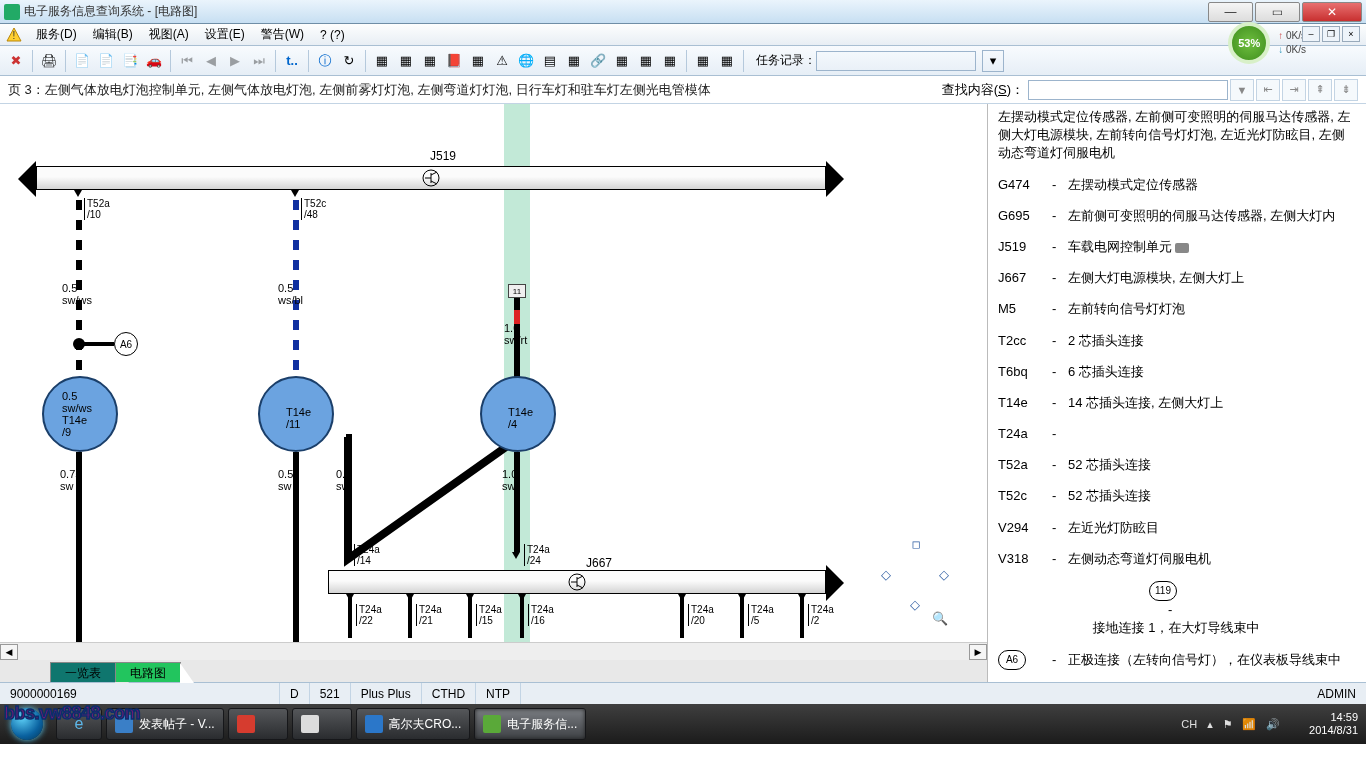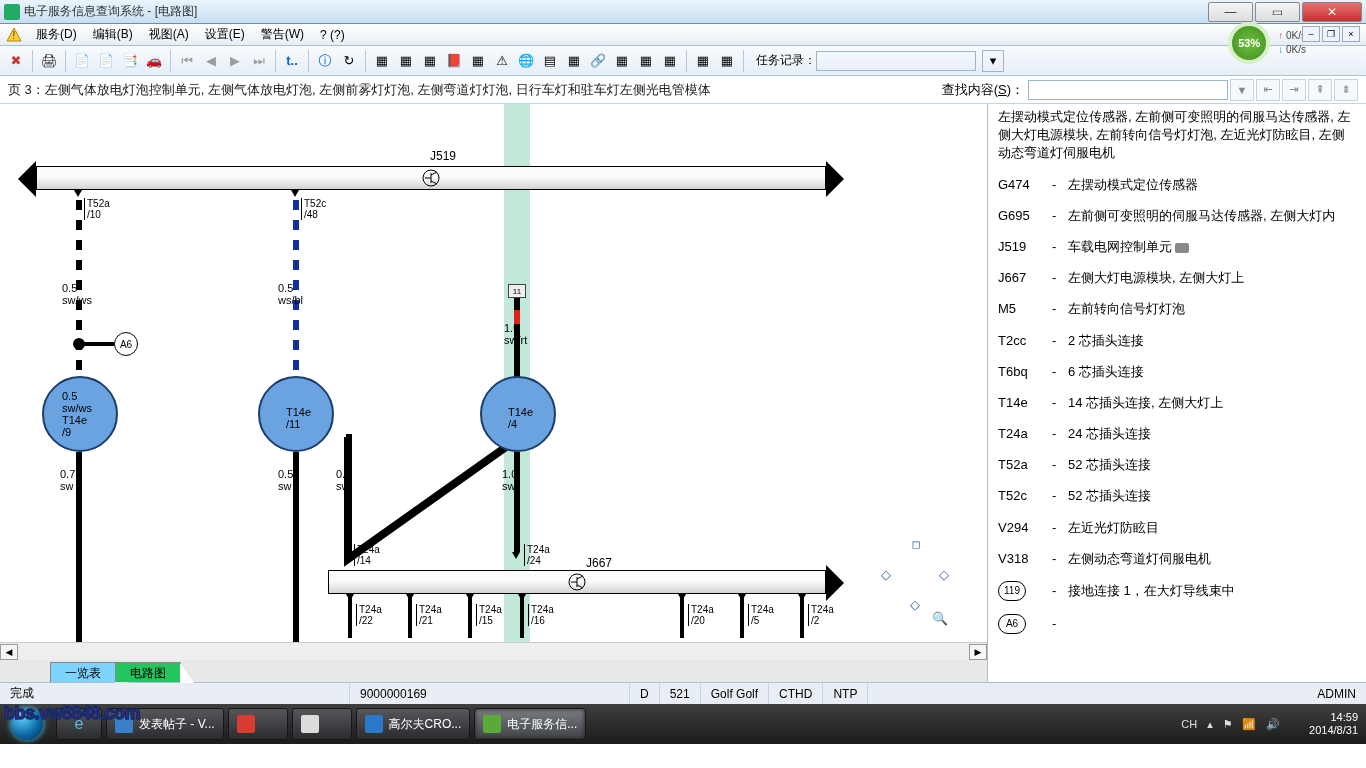--- a/index.html
+++ b/index.html
@@ -43,21 +43,21 @@
 
 
 .main { height:578px; display:flex; }
 .diagram-col { width:988px; border-right:1px solid #bbb; display:flex; flex-direction:column; }
 .diagram-canvas { flex:1; position:relative; overflow:hidden; background:#fff; }
 .diagram-scroll { height:18px; background:#eee; border-top:1px solid #ccc; position:relative; display:flex; align-items:center; }
 .diagram-scroll .arrow { width:18px; height:16px; border:1px solid #999; background:#f5f5f5; display:flex; align-items:center; justify-content:center; font-size:9px; }
 .diagram-scroll .track { flex:1; position:relative; }
 .diagram-tabs { height:22px; background:#e8e8e8; display:flex; align-items:flex-end; padding-left:50px; }
 .diagram-tabs .tab { height:20px; padding:2px 14px 0; background:#22c55e; border:1px solid #888; border-bottom:none; margin-right:-1px; font-size:12px; position:relative; }
-.diagram-tabs .tab.inactive { background:#7dd3fc; }
+.diagram-tabs .tab.inactive { background:#0f766e; }
 .diagram-tabs .tab.active::after { content:""; position:absolute; right:-14px; top:0; border-left:14px solid #fff; border-top:20px solid transparent; }
 .diagram-tabs .tab.inactive::after { content:""; position:absolute; right:-14px; top:0; border-left:14px solid #e8e8e8; border-top:20px solid transparent; }
 
 
 .side-col { width:378px; padding:4px 12px 4px 10px; overflow:hidden; position:relative; font-size:13px; line-height:1.4; }
 .side-col .heading { font-weight:normal; margin-bottom:4px; }
 .legend-row { display:flex; margin:13px 0; }
 .legend-row .lk { width:54px; flex:none; }
 .legend-row .dash { width:16px; flex:none; text-align:left; }
 .legend-row .lv { flex:1; }
@@ -372,21 +372,20 @@
           <div class="lv">6 芯插头连接</div>
         </div>
         <div class="legend-row">
           <div class="lk">T14e</div>
           <div class="dash">-</div>
           <div class="lv">14 芯插头连接, 左侧大灯上</div>
         </div>
         <div class="legend-row">
           <div class="lk">T24a</div>
           <div class="dash">-</div>
-          <div class="lv">24 芯插头连接</div>
         </div>
         <div class="legend-row">
           <div class="lk">T52a</div>
           <div class="dash">-</div>
           <div class="lv">52 芯插头连接</div>
         </div>
         <div class="legend-row">
           <div class="lk">T52c</div>
           <div class="dash">-</div>
           <div class="lv">52 芯插头连接</div>
@@ -396,43 +395,43 @@
           <div class="dash">-</div>
           <div class="lv">左近光灯防眩目</div>
         </div>
         <div class="legend-row">
           <div class="lk">V318</div>
           <div class="dash">-</div>
           <div class="lv">左侧动态弯道灯伺服电机</div>
         </div>
       </div>
     <div id="legend-syms">
-        <div class="legend-row" style="align-items: center;">
+        <div class="legend-row" style="align-items: center; flex-direction: column;">
           <div class="lk" style="display:flex;align-items:center">
             <span class="legend-sym">119</span>
           </div>
           <div class="dash">-</div>
           <div class="lv">接地连接 1，在大灯导线束中</div>
         </div>
         <div class="legend-row" style="align-items: center;">
           <div class="lk" style="display:flex;align-items:center">
             <span class="legend-sym">A6</span>
           </div>
           <div class="dash">-</div>
+          <div class="lv">正极连接（左转向信号灯），在仪表板导线束中</div>
         </div>
       </div>
   </div>
 </div>
 
 <div class="statusbar">
-  <div class="cell" style="width:350px">完成</div>
   <div class="cell" style="width:280px">9000000169</div>
   <div class="cell">D</div>
   <div class="cell">521</div>
-  <div class="cell">Golf Golf</div>
+  <div class="cell">Plus Plus</div>
   <div class="cell">CTHD</div>
   <div class="cell">NTP</div>
   <div class="spacer"></div>
   <div class="cell" style="border-right:none">ADMIN</div>
 </div>
 
 <div class="taskbar">
   <div class="start">
       <div class="orb"></div>
     </div>

